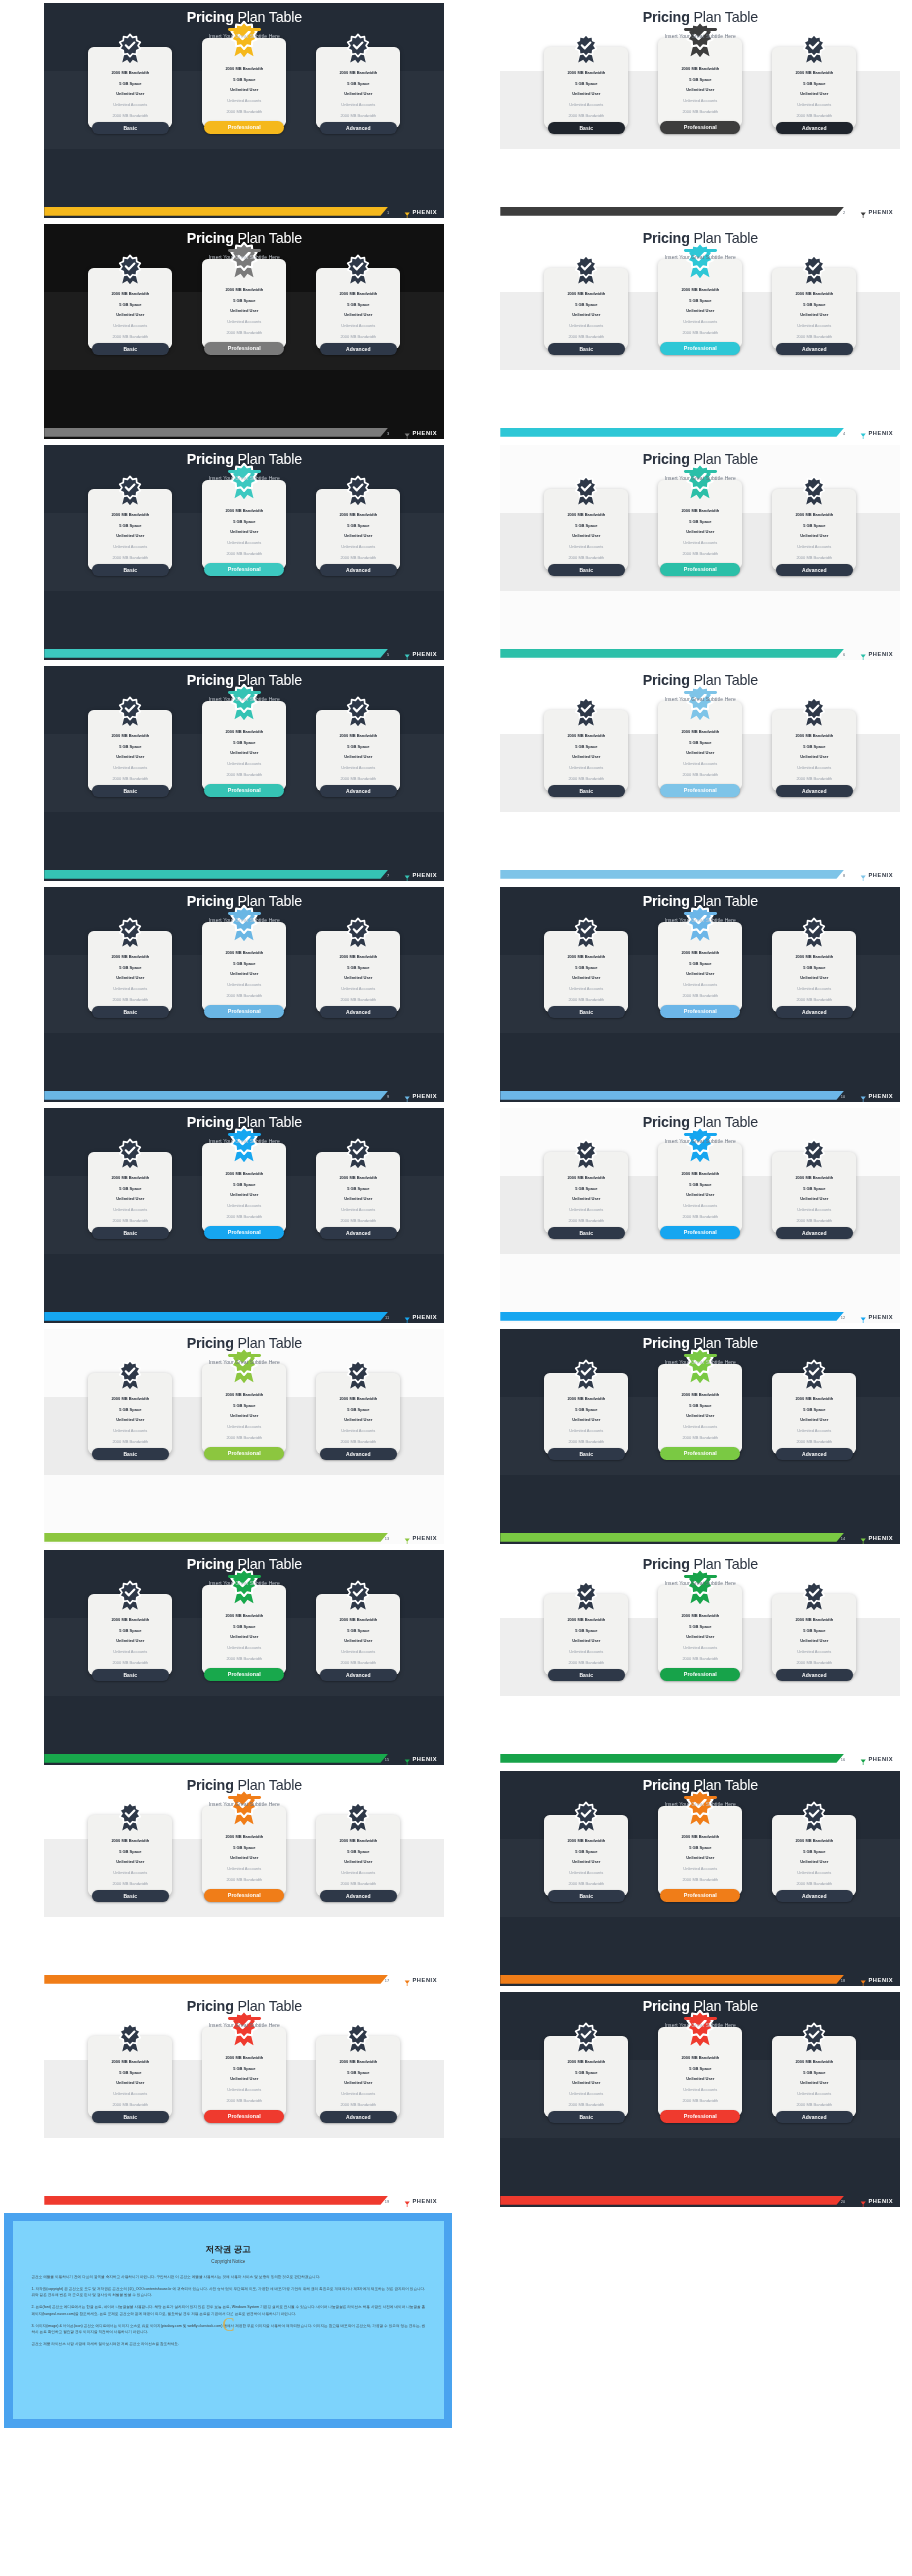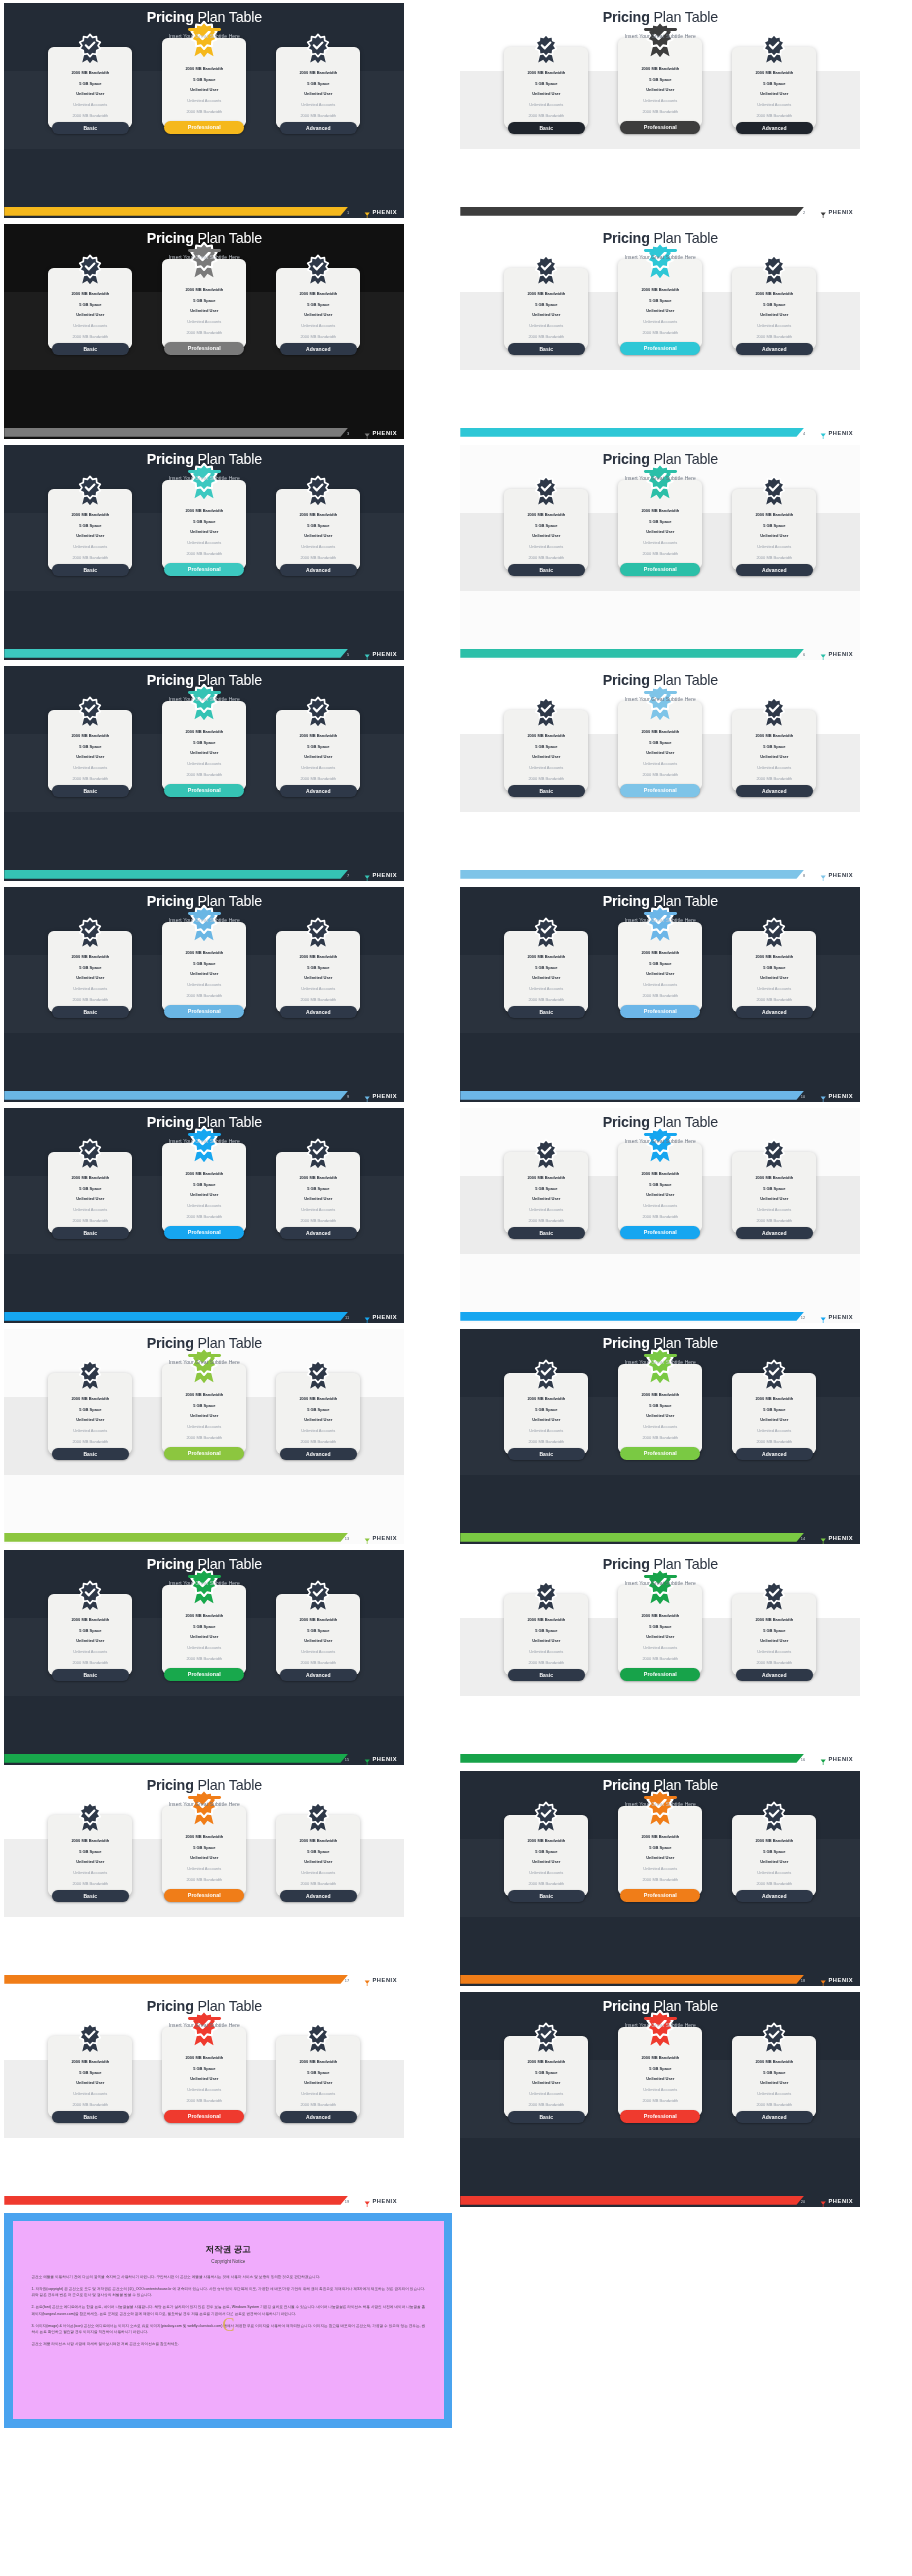--- a/index.html
+++ b/index.html
@@ -17,20 +17,21 @@
   }
   .slide-wrap{
     width:456px; height:221px;
     padding:2.9px 4.3px 3.6px 4.3px;
     background:#ffffff;
   }
   .slide{
     position:relative;
     width:400px; height:215px;
     overflow:hidden;
+    margin-left:40px;
   }
   
   .bg-dark{ background:#232b36; }
   .bg-black{ background:#111111; }
   .bg-white{ background:#ffffff; }
   .bg-light{ background:#fbfbfb; }
 
   .band{
     position:absolute; left:0; right:0;
     top:68px; height:78px;
@@ -136,21 +137,21 @@
   .bg-white .foot .logo .word,.bg-light .foot .logo .word{ color:#2b3340; }
 
   
   .copy-slide{
     position:relative; width:448px; height:215px;
     background:#4aa3ef;
     padding:8.6px;
   }
   .copy-inner{
     width:100%; height:100%;
-    background:#f0abfc;
+    background:#7dd3fc;
     padding:13px 18.5px;
     overflow:hidden;
   }
   .copy-title{
     text-align:center; font-size:8.6px; font-weight:700; color:#222;
     margin-top:10px;
   }
   .copy-sub{
     text-align:center; font-size:4.6px; color:#444; margin-top:2.1px; margin-bottom:10px;
   }

